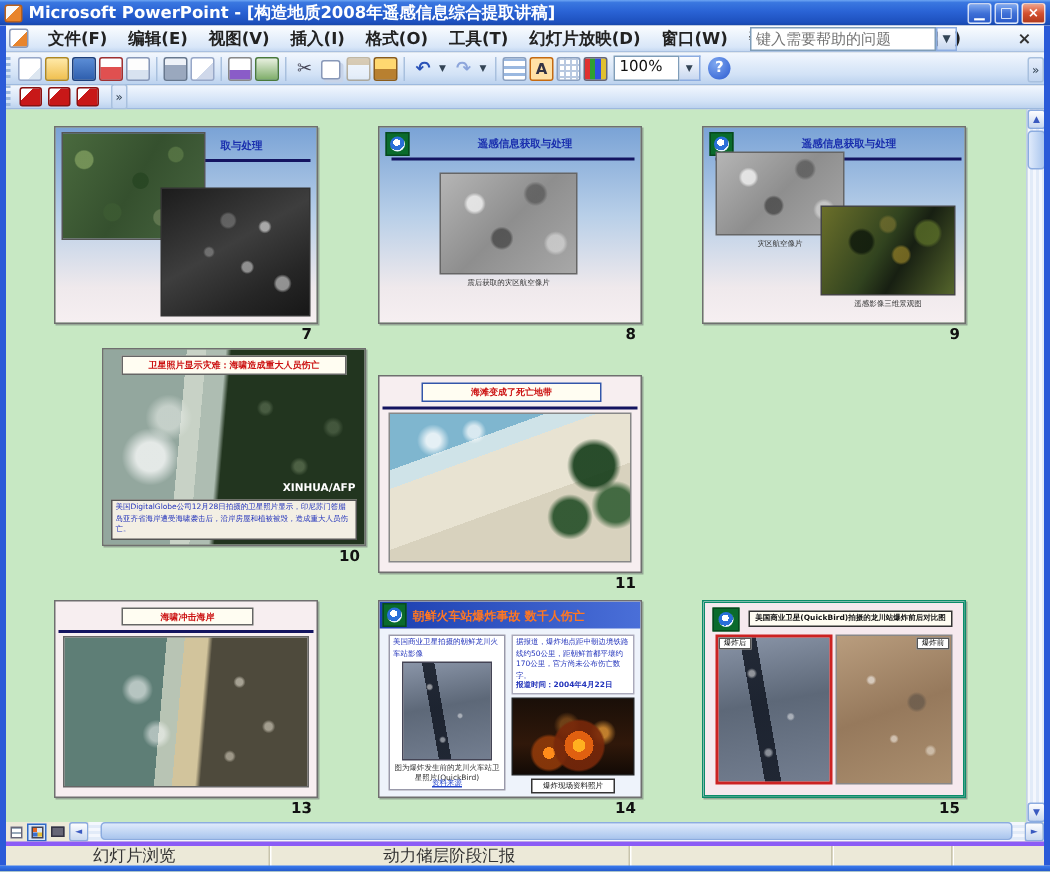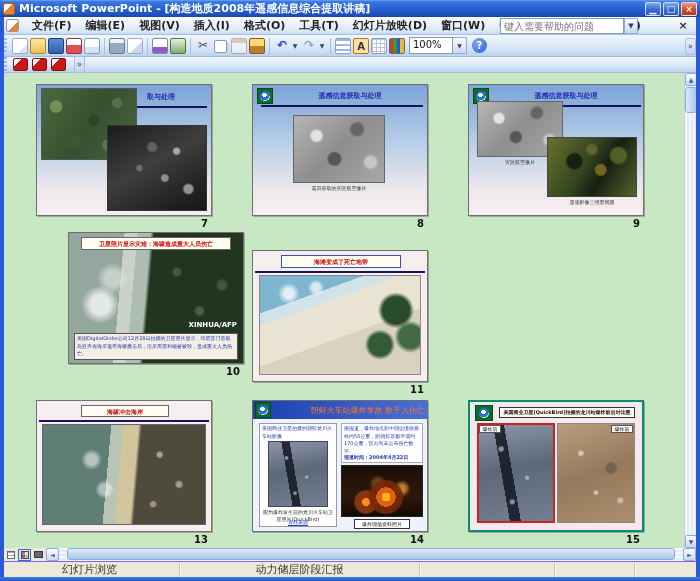--- a/index.html
+++ b/index.html
@@ -193,21 +193,21 @@
   .vb-sorter { width:8px; height:8px; background:
       linear-gradient(90deg,#e86820 0 45%,transparent 45%) 0 0/100% 45%,
       linear-gradient(90deg,#3a6fd0 0 45%,#e8c030 55% 100%) 0 100%/100% 45%; background-repeat:no-repeat; border:1px solid #445; }
   .vb-show { width:9px; height:7px; background:#667; border:1px solid #334; }
   .htrack { flex:1; height:13px; position:relative; background:repeating-linear-gradient(180deg,#f4f7fd 0 2px,#e2ebf8 2px 4px); }
   .h-btn { width:13px; height:13px; background:linear-gradient(180deg,#fdfdff,#c8d8f0); border:1px solid #8cace0;
     border-radius:2px; color:#3a5ac0; font-size:6px; text-align:center; line-height:12px; }
   .h-thumb { position:absolute; left:8px; right:8px; top:0; height:12px; background:linear-gradient(180deg,#dfeafb,#aac6ee);
     border:1px solid #8cace0; border-radius:3px; }
   .statusbar { position:absolute; left:0; top:561px; width:700px; height:16px; background:#ece9d8;
-    border-top:1px solid #8b5cf6; display:flex; align-items:center; color:#333; }
+    border-top:3px solid #8b5cf6; display:flex; align-items:center; color:#333; }
   .st-cell { height:14px; line-height:14px; text-align:center; border-right:1px solid #c8c4ac;
     box-shadow:1px 0 0 #fff; white-space:nowrap; overflow:hidden; }
   .taskbar-strip { position:absolute; left:0; top:577px; width:700px; height:4px;
     background:linear-gradient(180deg,#3a7cf0,#2257c8); }
 </style>
 </head>
 <body>
 
 <div id="app">
 
@@ -354,21 +354,21 @@
       </div>
       <div class="slide-num">13</div>
     </div>
 
     <div class="cell" style="left:248px;top:327px;">
       <div class="slide" style="background:#eef3fb;">
         <div class="abs" style="left:0;top:0;right:0;height:18px;background:linear-gradient(90deg,#1c3fb0,#4a6fd8);"></div>
         <span class="abs logo" style="left:2px;top:1px;">
             <span class="logo-globe"></span>
           </span>
-        <div class="abs" style="left:22px;top:4px;right:2px;font-weight:normal;font-size:8px;color:#ff7722;white-space:nowrap;overflow:hidden;text-align:right;">朝鲜火车站爆炸事故 数千人伤亡</div>
+        <div class="abs" style="left:22px;top:4px;right:2px;font-weight:bold;font-size:8px;color:#ff7722;white-space:nowrap;overflow:hidden;">朝鲜火车站爆炸事故 数千人伤亡</div>
         <div class="abs" style="left:6px;top:22px;width:78px;height:104px;background:#fff;border:1px solid #99a;">
           <div class="abs cap-blue" style="left:2px;top:1px;right:2px;height:14px;">美国商业卫星拍摄的朝鲜龙川火车站影像</div>
           <div class="abs tex-city-blue" style="left:8px;top:17px;width:60px;height:66px;"></div>
           <div class="abs cap" style="left:2px;top:85px;right:2px;white-space:normal;line-height:1.3;">图为爆炸发生前的龙川火车站卫星照片(QuickBird)</div>
           <div class="abs" style="left:2px;bottom:1px;right:2px;text-align:center;font-size:5px;color:#2244cc;text-decoration:underline;">资料来源</div>
         </div>
         <div class="abs" style="left:88px;top:22px;width:82px;height:40px;background:#fff;border:1px solid #aab;">
           <div class="abs cap-blue" style="left:2px;top:1px;right:2px;height:28px;">据报道，爆炸地点距中朝边境铁路线约50公里，距朝鲜首都平壤约170公里，官方尚未公布伤亡数字。</div>
           <div class="abs cap-blue" style="left:2px;bottom:1px;right:2px;font-weight:bold;">报道时间：2004年4月22日</div>
         </div>

